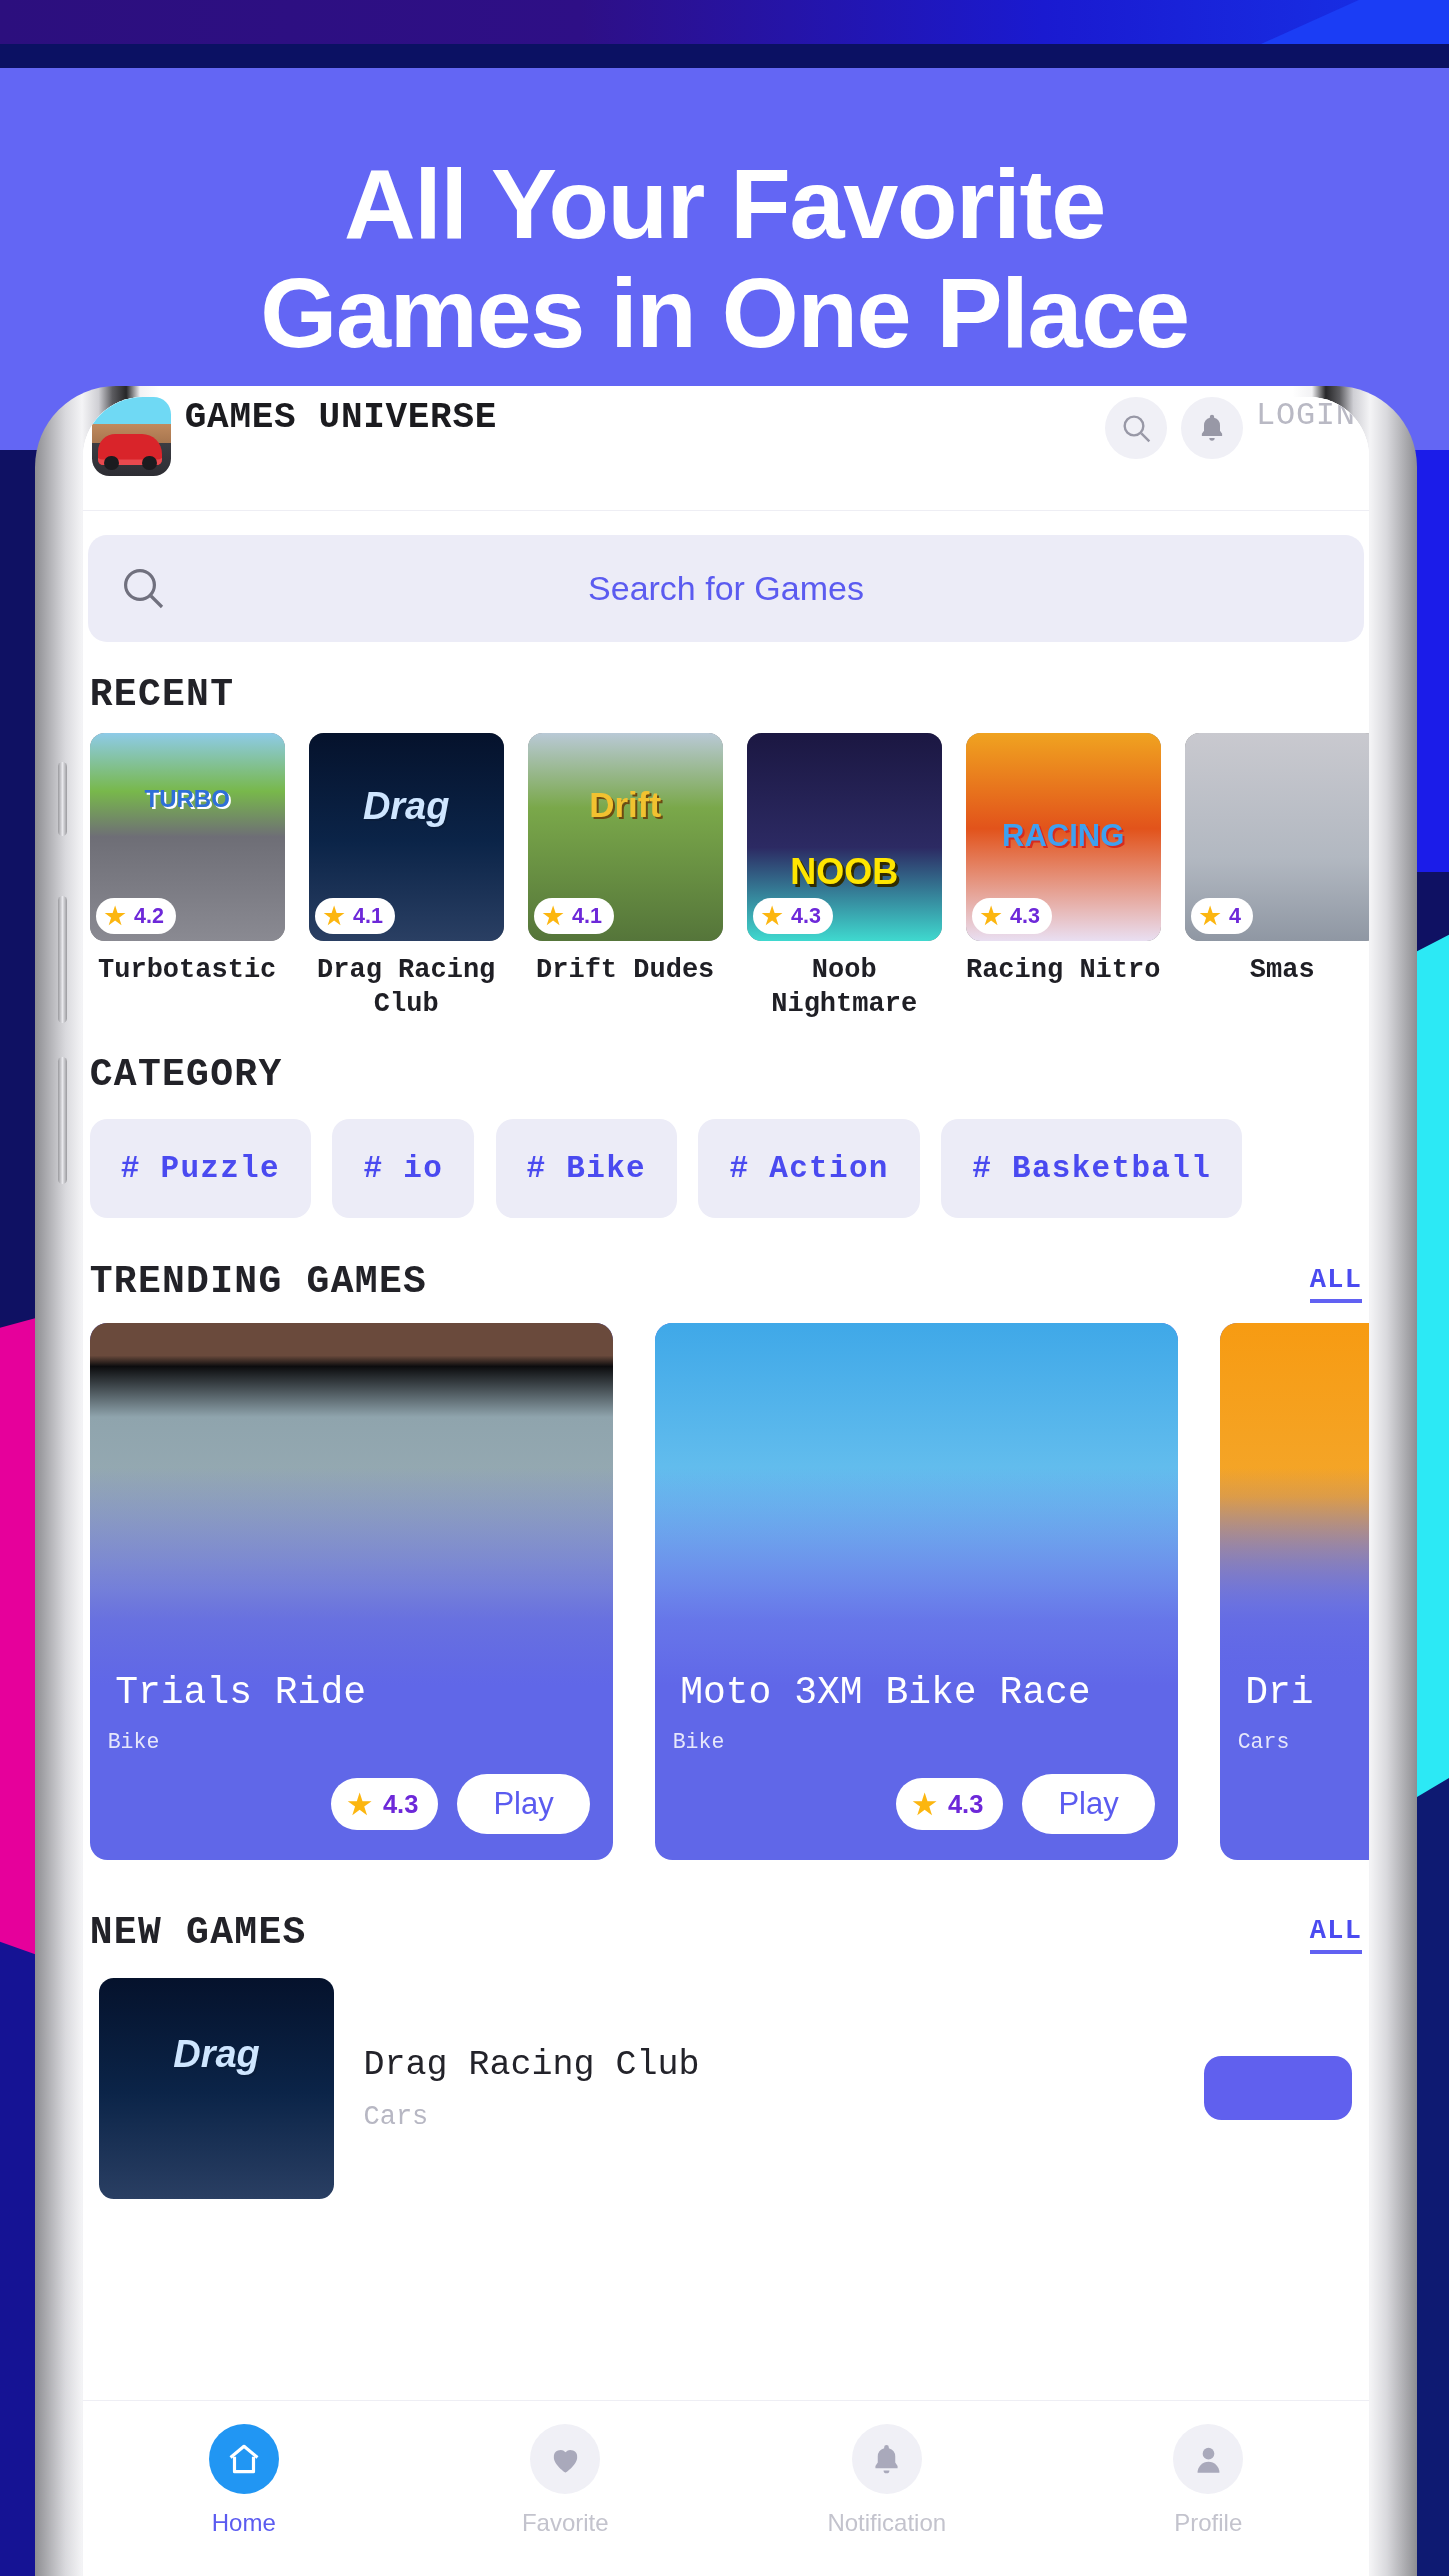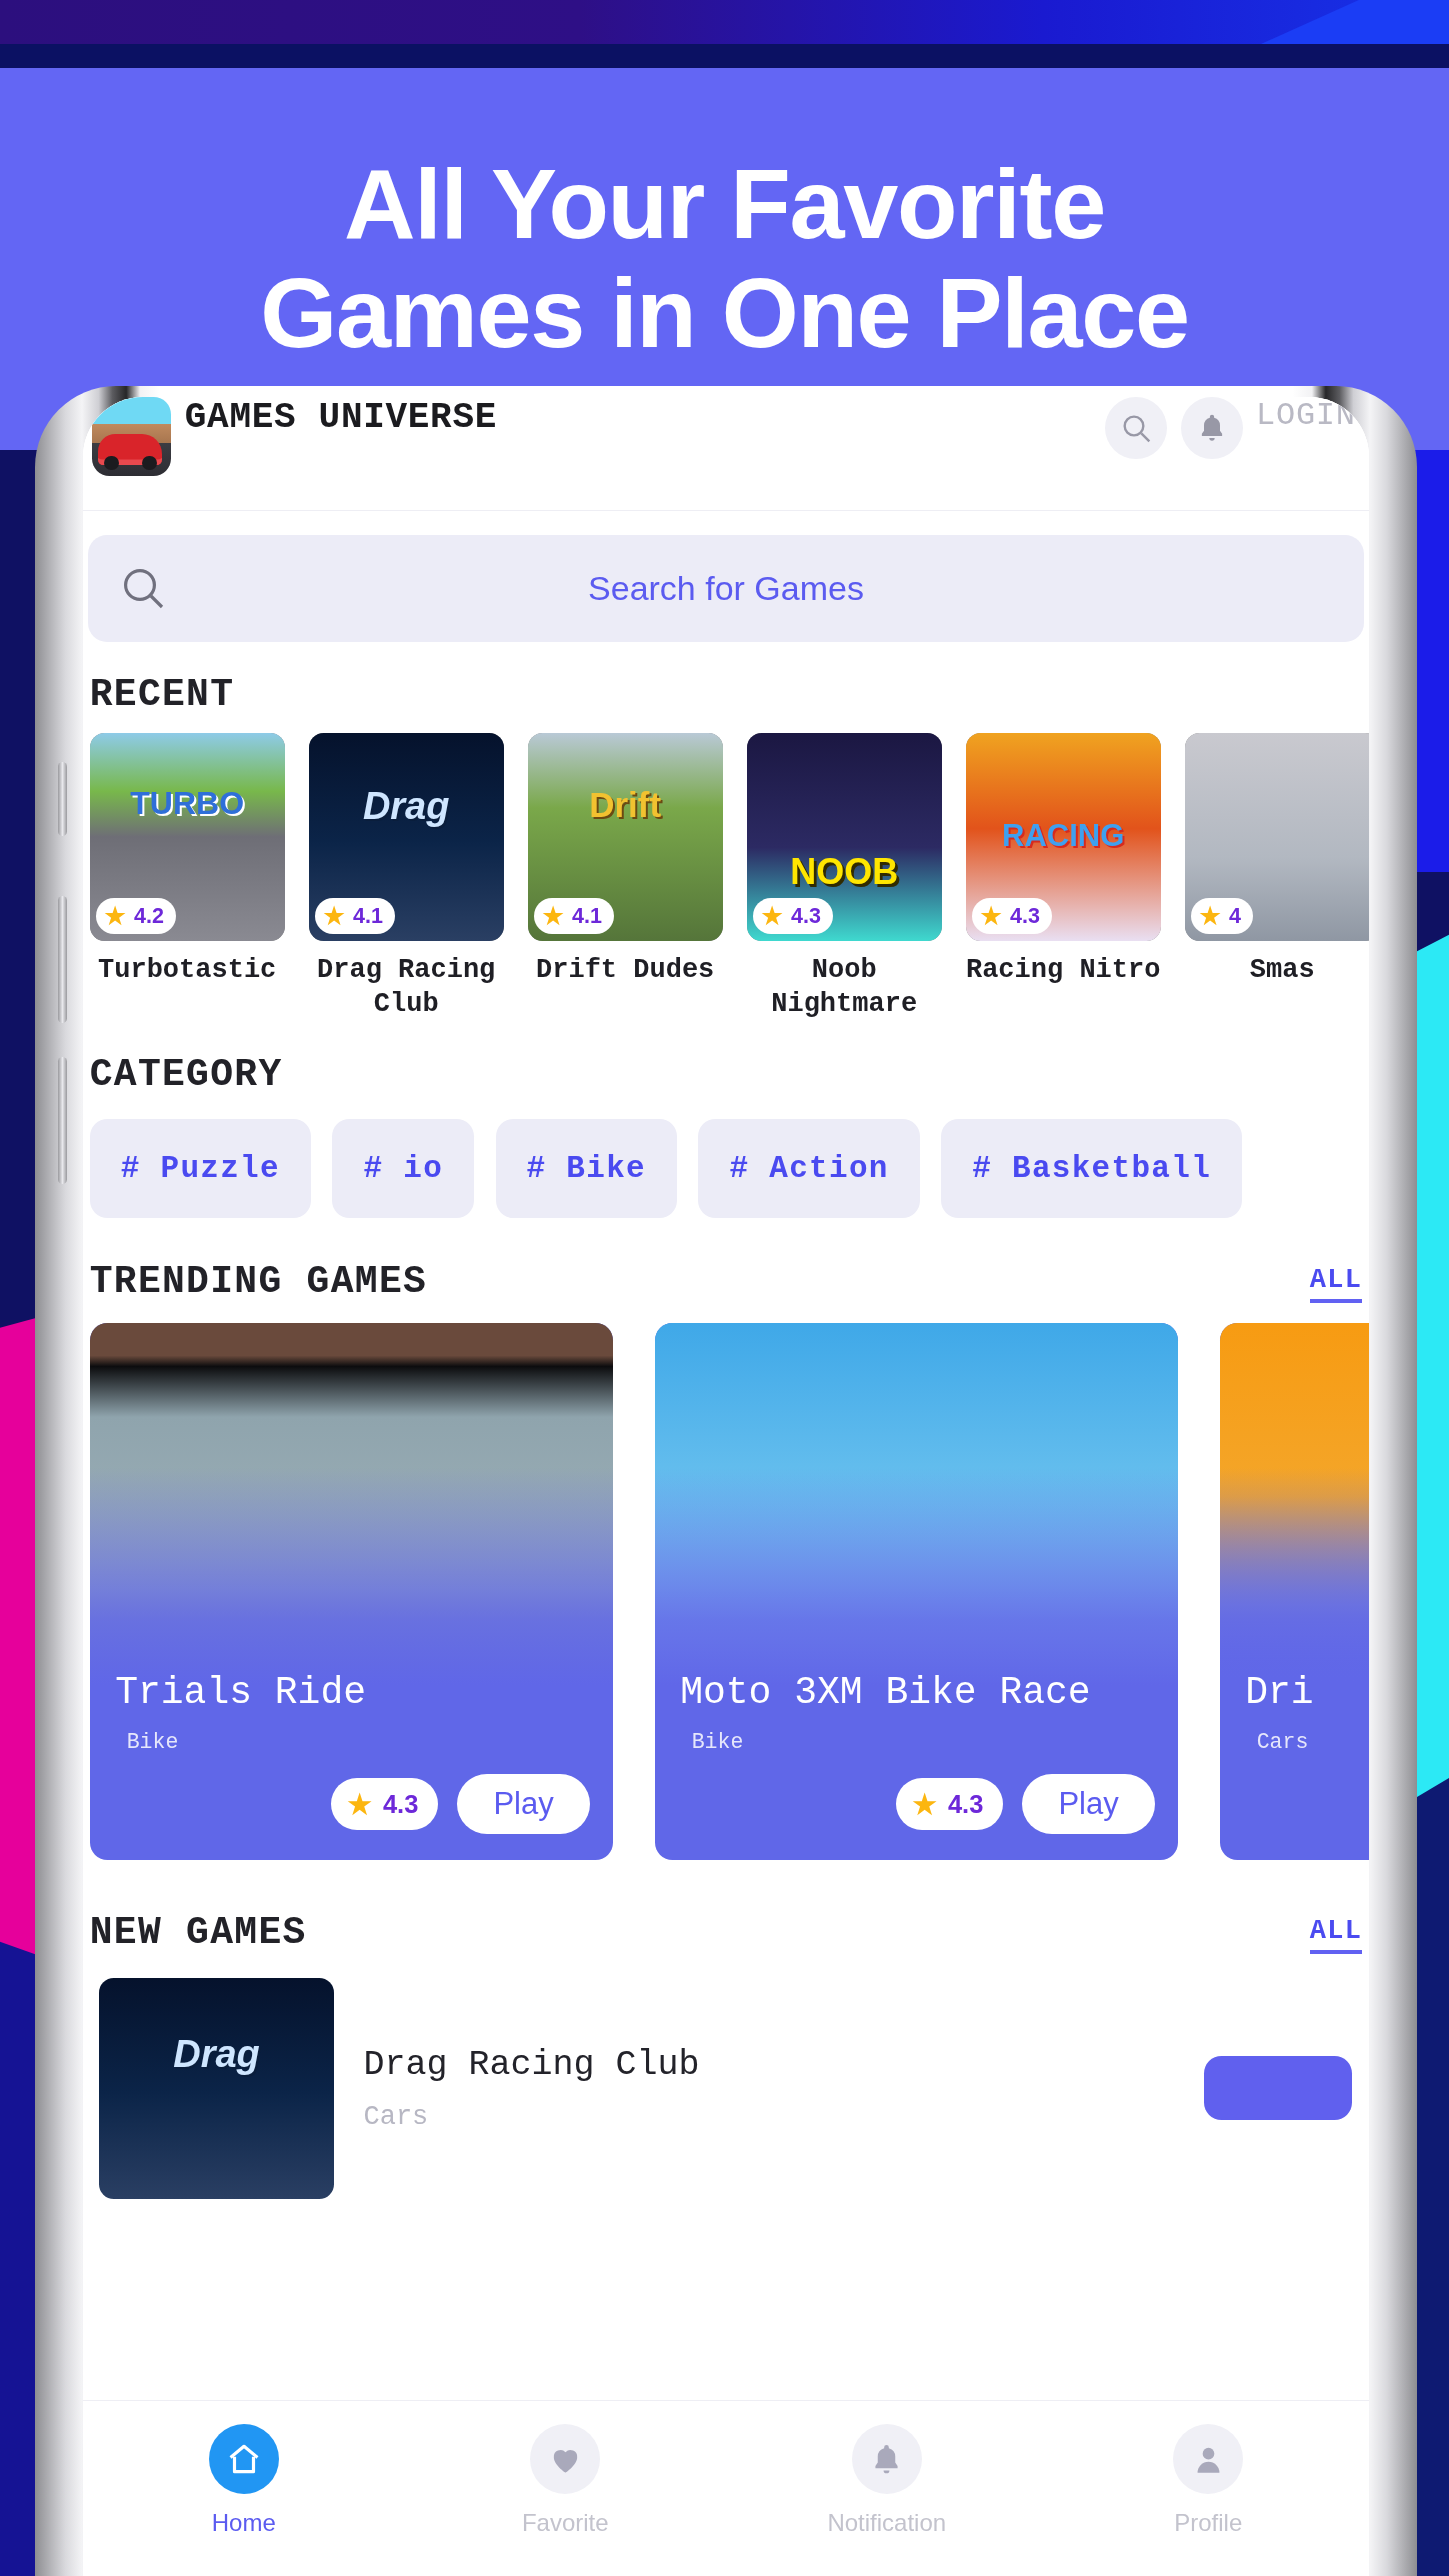--- a/index.html
+++ b/index.html
@@ -207,21 +207,21 @@
   .art-drag{ background:linear-gradient(180deg,#05122c 0%,#0b2448 52%,#2a3f63 100%); }
   .art-drift{ background:linear-gradient(180deg,#b9c9d6 0%,#7aa84a 36%,#55753a 100%); }
   .art-noob{ background:linear-gradient(180deg,#1b1742 0%,#2c2a63 55%,#3fd9cf 100%); }
   .art-nitro{ background:linear-gradient(180deg,#f0a320 0%,#e2531b 46%,#e9dff2 100%); }
   .art-smash{ background:linear-gradient(180deg,#c9c9cf 0%,#b2b8c1 60%,#8f97a3 100%); }
   .art-label{
     position:absolute; left:0; right:0; top:26%;
     text-align:center; font-weight:bold; line-height:1;
     font-family:"Liberation Sans", sans-serif;
   }
-  .lbl-turbo{ color:#2f6fd8; font-size:32px; text-shadow:2px 2px 0 #fff; }
+  .lbl-turbo{ color:#2f6fd8; font-size:24px; text-shadow:2px 2px 0 #fff; }
   .lbl-drag{ color:#cfe6ff; font-size:38px; font-style:italic; text-shadow:2px 2px 0 #0a1e3c; }
   .lbl-drift{ color:#f2c230; font-size:35px; text-shadow:2px 2px 0 #6b4a12; }
   .lbl-noob{ color:#ffe600; font-size:36px; top:58%; text-shadow:2.7px 2.7px 0 #312b00; }
   .lbl-nitro{ color:#3fa0ef; font-size:31px; top:42%; text-shadow:2px 2px 0 #d62a1e; }
 
   
   .chip-row{ display:flex; gap:21.5px; padding:23px 6.7px 0 6.7px; overflow:hidden; }
   .chip{
     flex:none; height:99px; border-radius:17.4px; background:#ececf7;
     display:flex; align-items:center; justify-content:center;
@@ -246,21 +246,21 @@
   .art-trials{ background:linear-gradient(180deg,#6a4a3c 0%,#6a4a3c 9%,#0c0c0e 12%,#8fa4ad 26%,#9fb2ba 74%,#8796a0 100%); }
   .art-moto{ background:linear-gradient(180deg,#3fa8e8 0%,#6fc4ef 55%,#9fd4f2 100%); }
   .art-drifty{ background:linear-gradient(180deg,#f79b12 0%,#f4a62a 48%,#8b93c8 78%,#6067e8 100%); }
   .trend-title{
     position:absolute; left:25.5px; bottom:146px;
     color:#ffffff; font-size:38px;
     font-family:"Liberation Mono", monospace;
     white-space:nowrap;
   }
   .trend-cat{
-    position:absolute; left:37px; bottom:106px;
+    position:absolute; left:18px; bottom:106px;
     color:#e6e7fb; font-size:21.5px;
     font-family:"Liberation Mono", monospace;
   }
   .trend-actions{
     position:absolute; right:23px; bottom:25.5px;
     display:flex; align-items:center; gap:19px;
   }
   .trend-rating{
     background:#fff; border-radius:670px; height:52px;
     display:flex; align-items:center; gap:9.4px; padding:0 20px 0 14.8px;

